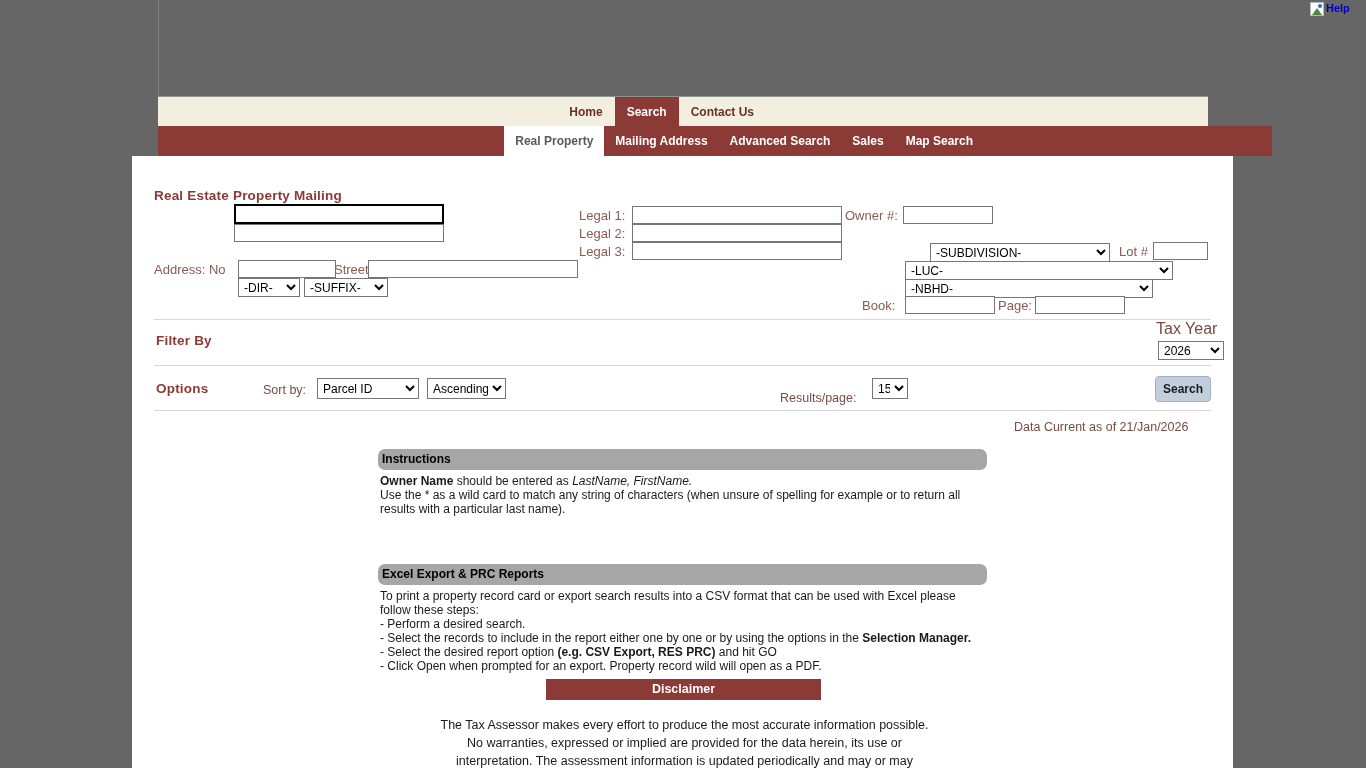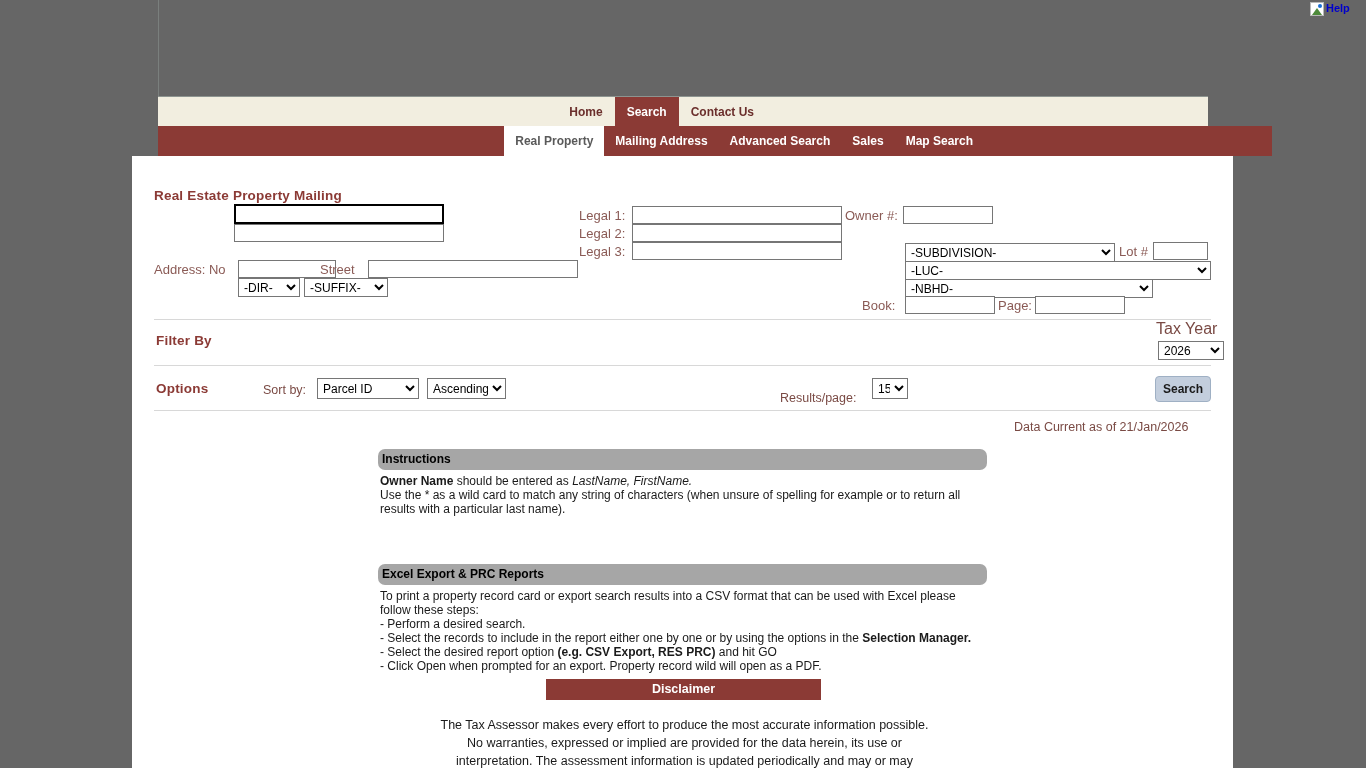--- a/index.html
+++ b/index.html
@@ -205,21 +205,21 @@
       <div class="form-title">Real Estate Property Mailing</div>
 
       <div class="lbl" style="left:168px; top:52px;">Parcel ID:</div>
       <input class="tin focused" style="left: 102px; top: 48px; width: 210px;" value="">
 
       <div class="lbl" style="left:180px; top:70px;">Owner:</div>
       <input class="tin" style="left: 102px; top: 68px; width: 210px;" value="">
 
       <div class="lbl" style="left:22px; top:106px;">Address: No</div>
       <input class="tin" style="left: 106px; top: 104px; width: 98px;" value="">
-      <div class="lbl" style="left:188px; top:106px;">Street</div>
+      <div class="lbl" style="left:202px; top:106px;">Street</div>
       <input class="tin" style="left: 236px; top: 104px; width: 210px;" value="">
 
       <select class="sel" style="left:106px; top:122px; width:62px;">
         <option>-DIR-</option>
       </select>
       <select class="sel" style="left:172px; top:122px; width:84px;">
         <option>-SUFFIX-</option>
       </select>
 
       <div class="lbl" style="left:447px; top:52px;">Legal 1:</div>
@@ -227,27 +227,27 @@
 
       <div class="lbl" style="left:447px; top:70px;">Legal 2:</div>
       <input class="tin" style="left: 500px; top: 68px; width: 210px;" value="">
 
       <div class="lbl" style="left:447px; top:88px;">Legal 3:</div>
       <input class="tin" style="left: 500px; top: 86px; width: 210px;" value="">
 
       <div class="lbl" style="left:713px; top:52px;">Owner #:</div>
       <input class="tin" style="left: 771px; top: 50px; width: 90px;" value="">
 
-      <select class="sel" style="left:773px; top:87px; width:210px;">
+      <select class="sel" style="left:798px; top:87px; width:180px;">
         <option>-SUBDIVISION-</option>
       </select>
       <div class="lbl" style="left:987px; top:88px;">Lot #</div>
       <input class="tin" style="left: 1021px; top: 86px; width: 55px;" value="">
 
-      <select class="sel" style="left:773px; top:105px; width:306px;">
+      <select class="sel" style="left:773px; top:105px; width:268px;">
         <option>-LUC-</option>
       </select>
 
       <select class="sel" style="left:773px; top:123px; width:248px;">
         <option>-NBHD-</option>
       </select>
 
       <div class="lbl" style="left:730px; top:142px;">Book:</div>
       <input class="tin" style="left: 773px; top: 140px; width: 90px;" value="">
       <div class="lbl" style="left:866px; top:142px;">Page:</div>

